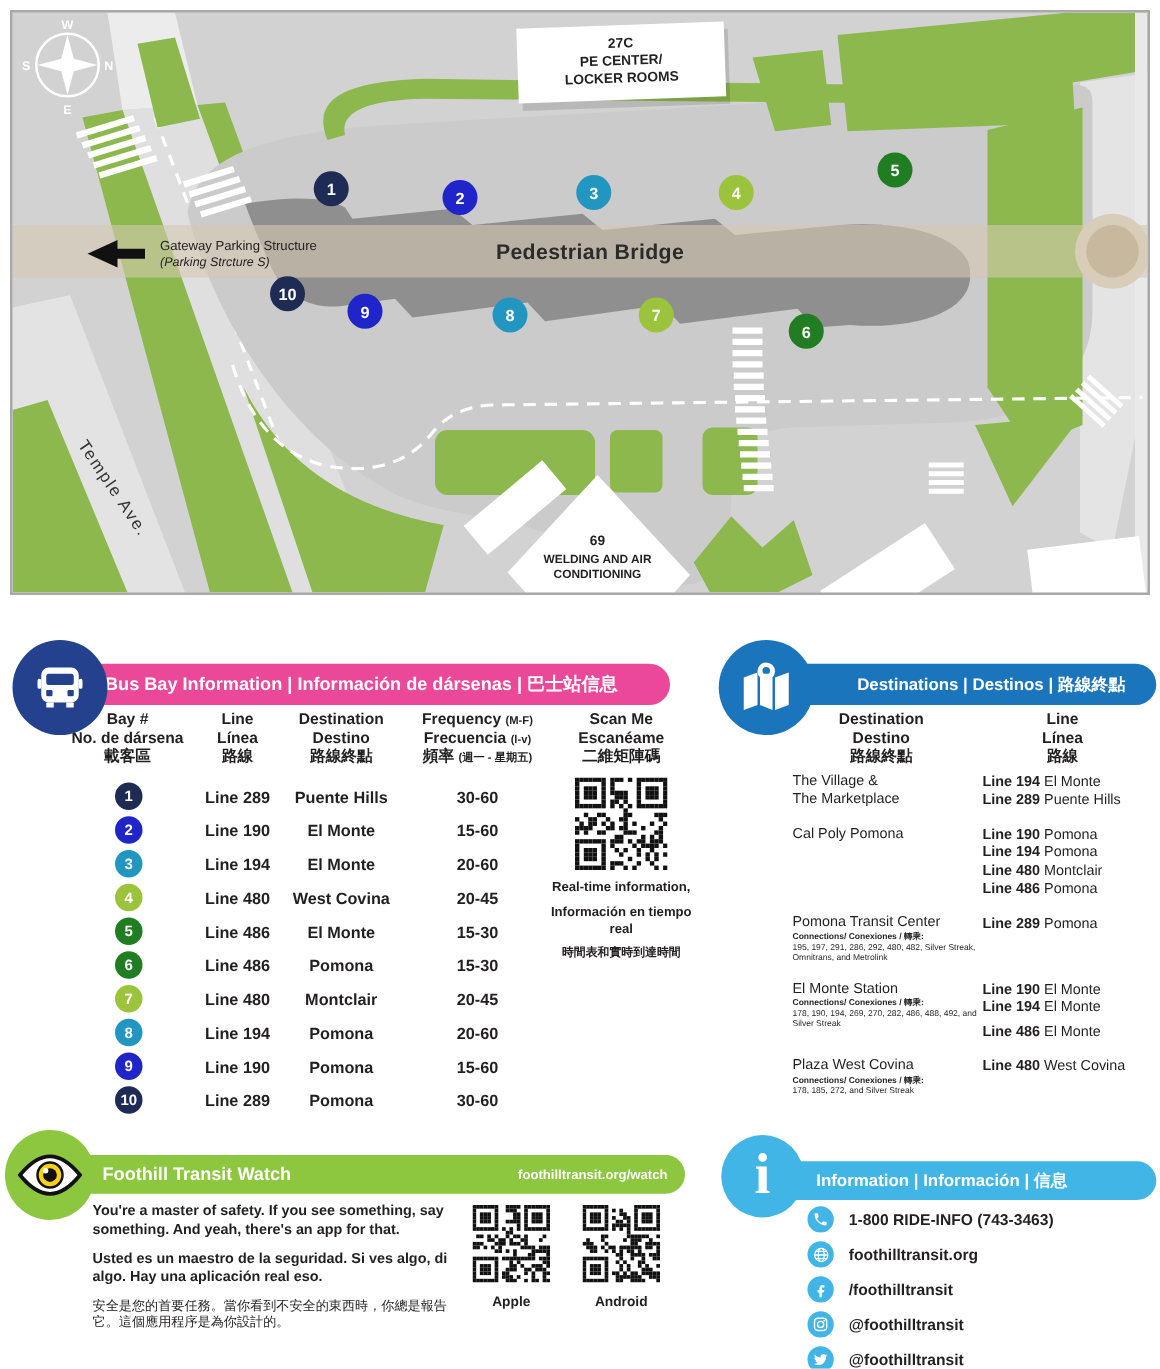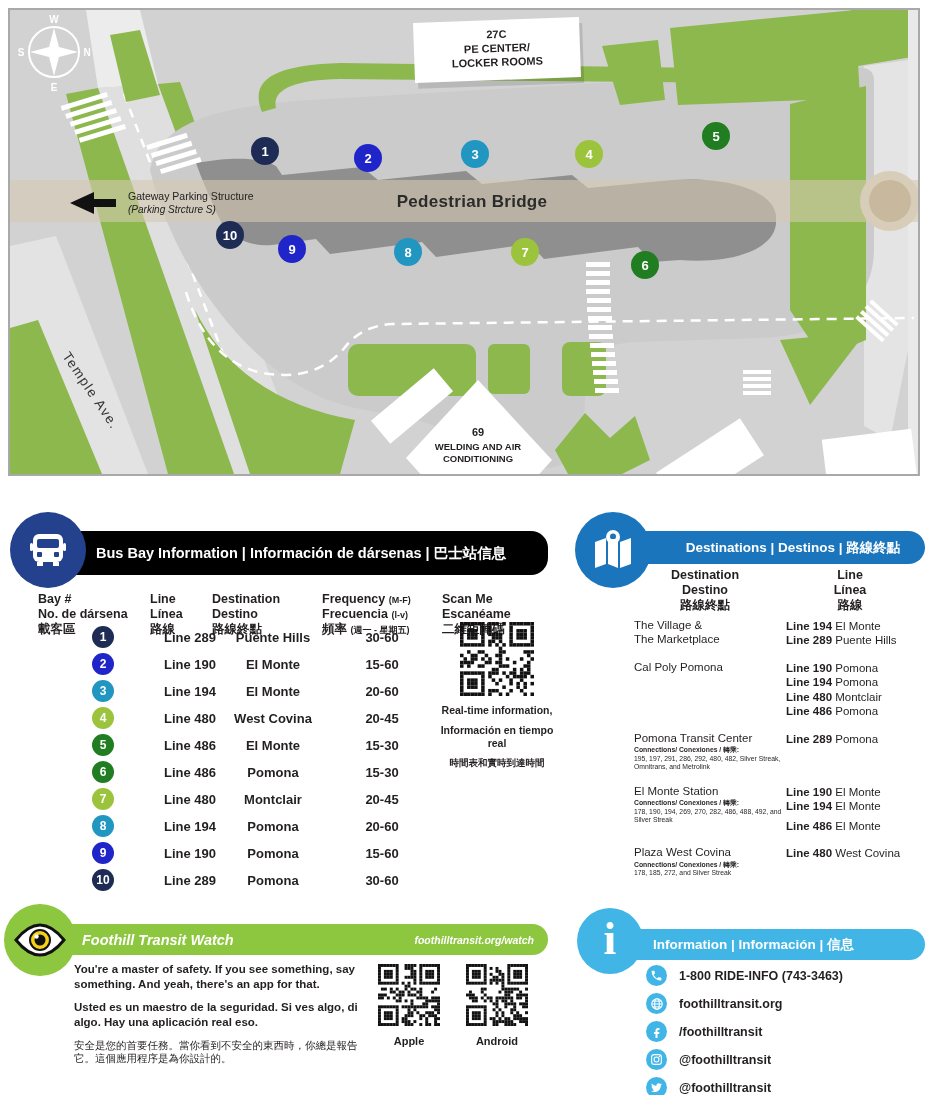--- a/index.html
+++ b/index.html
@@ -10,32 +10,32 @@
   
   .map-frame { position:absolute; left:8px; top:8px; width:912px; height:468px;
                border:2px solid #a9a9a9; background:#d2d2d2; overflow:hidden; }
   .map-frame svg { display:block; }
 
   
   .hdr-circle { position:absolute; border-radius:50%; display:flex; align-items:center; justify-content:center; z-index:3; }
   .hdr-bar { position:absolute; color:#fff; font-weight:bold; display:flex; align-items:center; z-index:2; }
 
   .bb-circle  { left:10px;  top:512px; width:76px; height:76px; background:#24418e; }
-  .bb-bar     { left:52px;  top:531px; width:496px; height:44px; background:#000000; border-radius:0 17px 17px 0; padding-left:44px; font-size:14.5px; }
+  .bb-bar     { left:40px;  top:531px; width:496px; height:33px; background:#ec4899; border-radius:0 17px 17px 0; padding-left:44px; font-size:14.5px; }
   .dest-circle{ left:575px; top:512px; width:76px; height:76px; background:#1b75bc; }
   .dest-bar   { left:613px; top:531px; width:312px; height:33px; background:#1b75bc; border-radius:0 17px 17px 0; justify-content:center; padding-left:48px; font-size:13.5px; }
   .watch-circle{ left:4px;  top:904px; width:72px; height:72px; background:#8dc63f; }
-  .watch-bar  { left:42px;  top:924px; width:506px; height:31px; background:#8dc63f; border-radius:0 16px 16px 0; padding-left:40px; font-size:14.5px;font-style:italic; }
+  .watch-bar  { left:42px;  top:924px; width:506px; height:31px; background:#8dc63f; border-radius:0 16px 16px 0; padding-left:40px; font-size:14.5px; }
   .watch-url  { margin-left:auto; padding-right:14px; font-size:10.5px; font-weight:bold; }
   .info-circle{ left:577px; top:908px; width:66px; height:66px; background:#41b6e6; }
   .info-bar   { left:611px; top:929px; width:314px; height:31px; background:#41b6e6; border-radius:0 16px 16px 0; padding-left:42px; font-size:13.5px; }
   .i-glyph { font-family:"Liberation Serif","DejaVu Serif",serif; color:#fff; font-size:46px; font-weight:bold; line-height:1; margin-top:-4px; }
 
   
-  .bb-head { position:absolute; top:592px; font-weight:bold; font-size:12.5px; line-height:1.18; }
+  .bb-head { position:absolute; top:568px; font-weight:bold; font-size:12.5px; line-height:1.18; text-align:center; }
   .bb-head .note { font-weight:bold; font-size:9px; }
   .h-bay  { left:38px;  width:128px; }
   .h-line { left:150px; width:80px; }
   .h-dest { left:212px; width:122px; }
   .h-freq { left:322px; width:120px; }
   .h-scan { left:442px; width:110px; }
   .bb-row { position:absolute; left:0; width:560px; height:27px; }
   .bay-dot { position:absolute; left:92px; top:2px; width:22px; height:22px; border-radius:50%;
              color:#fff; font-weight:bold; font-size:12px; display:flex; align-items:center; justify-content:center; }
   .c-line { position:absolute; left:150px; width:80px;  text-align:center; font-weight:bold; font-size:13px; line-height:27px; }

